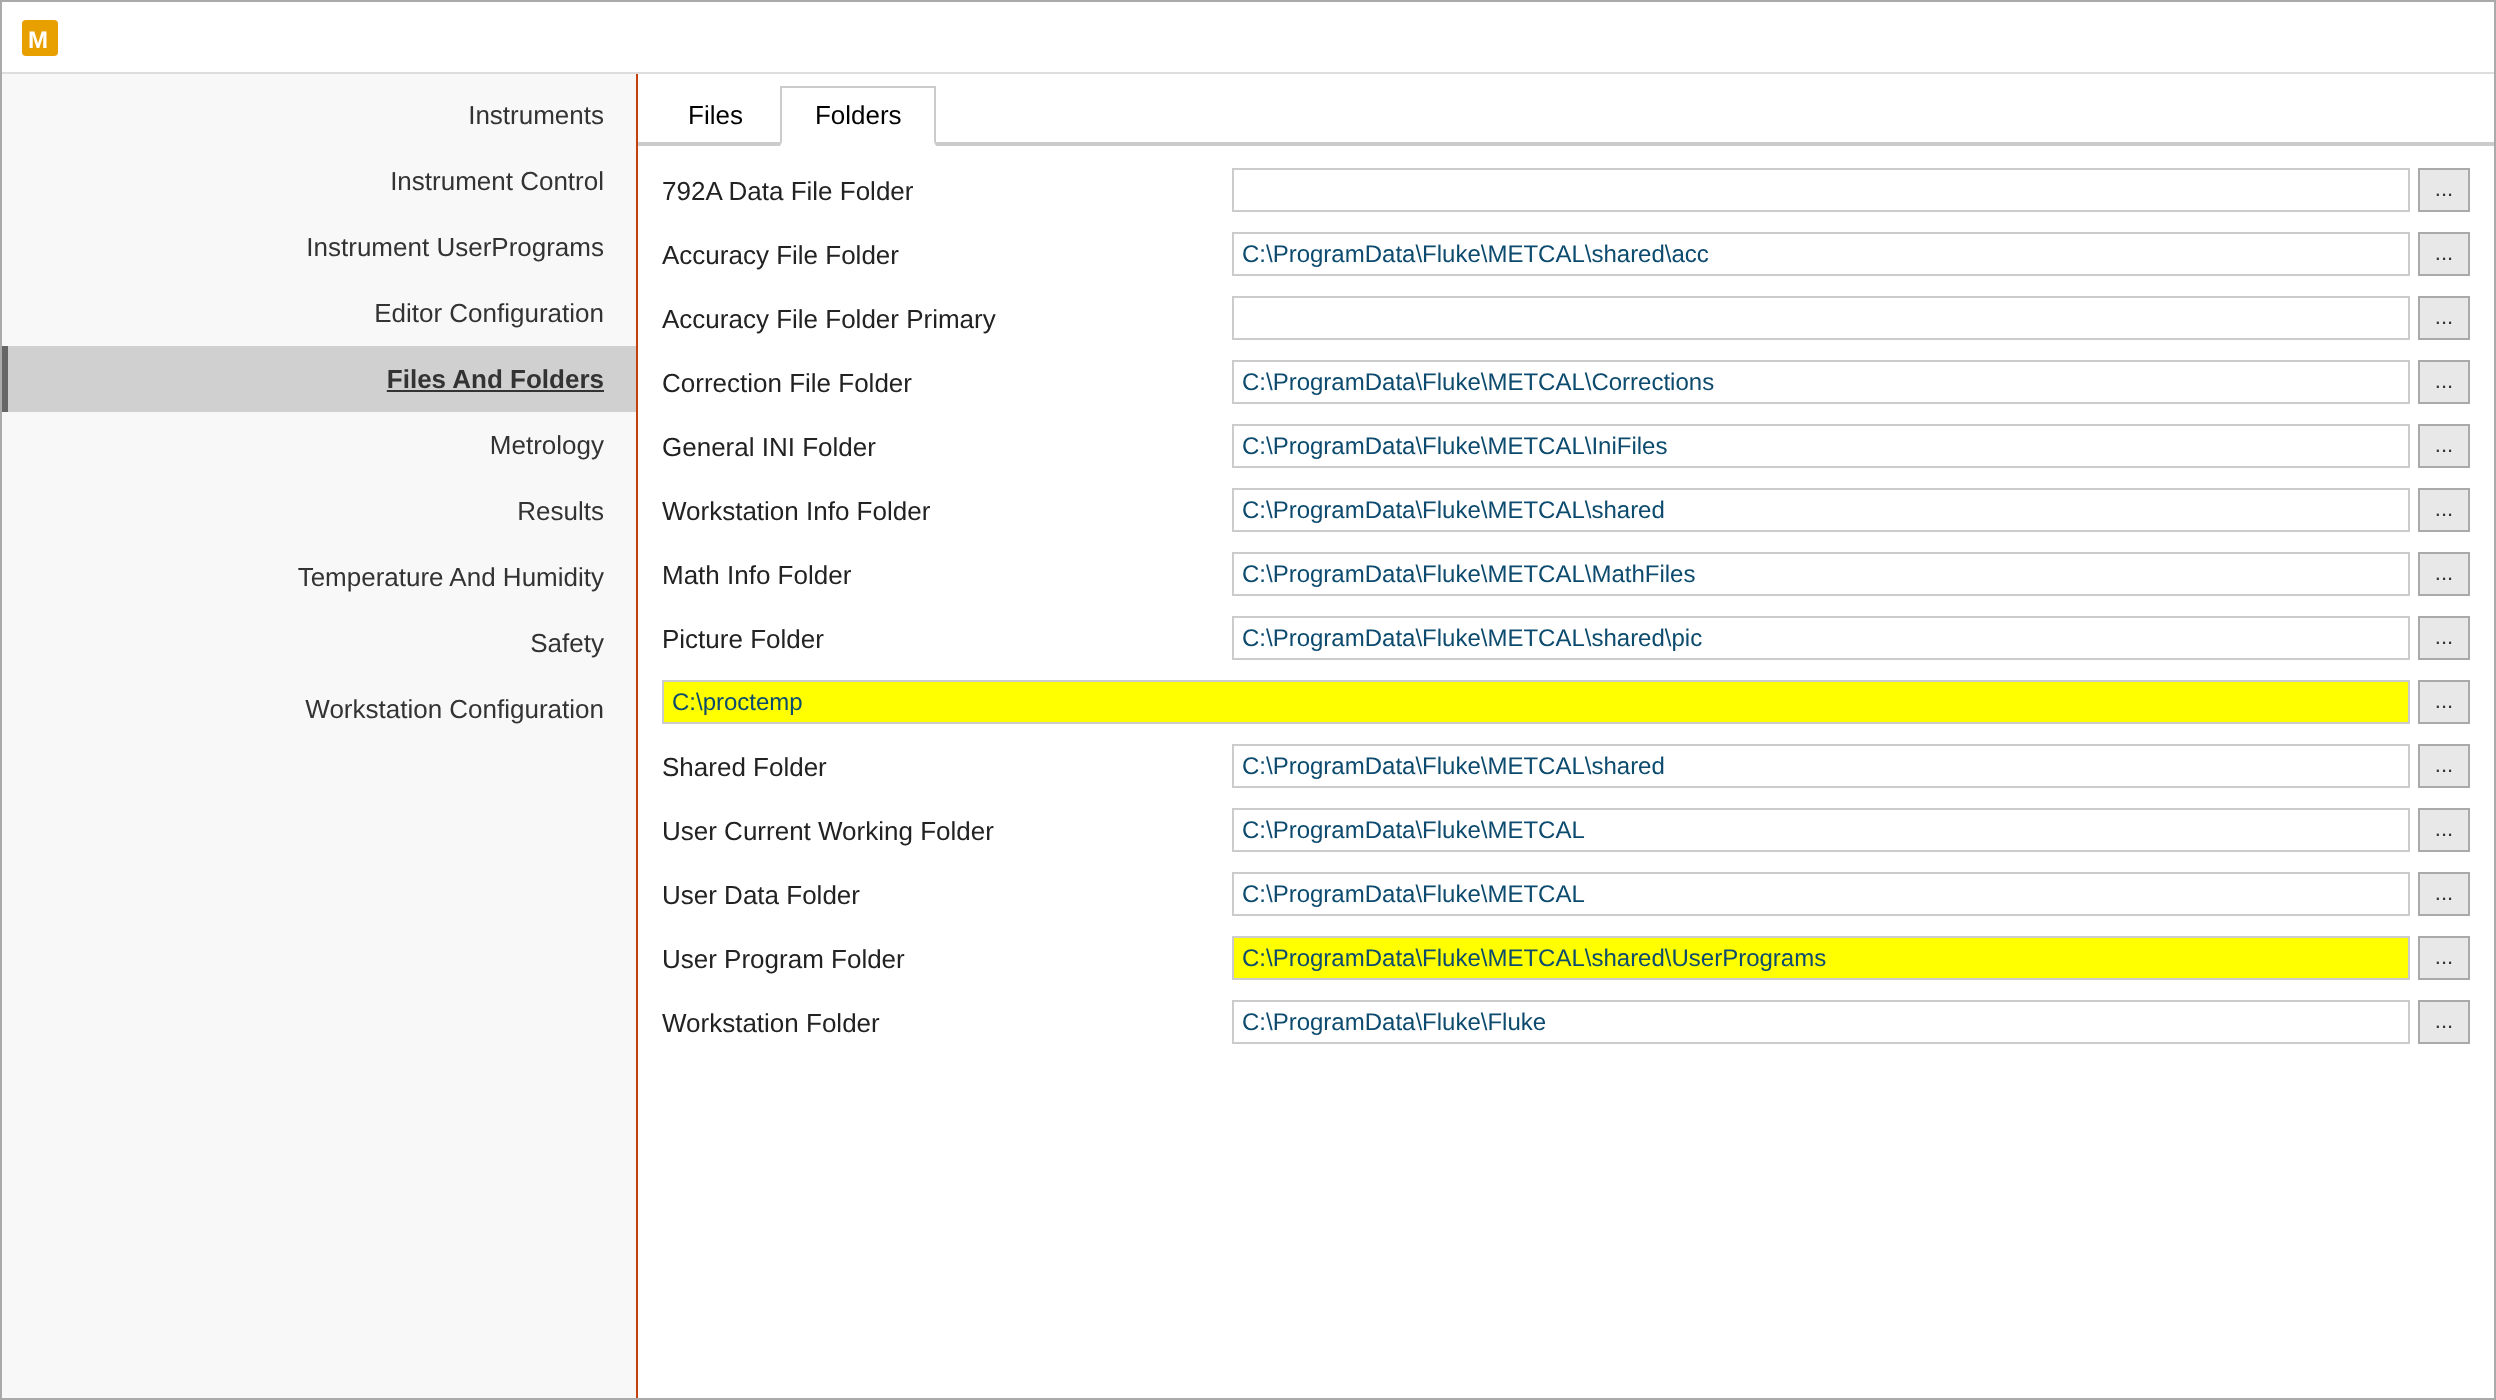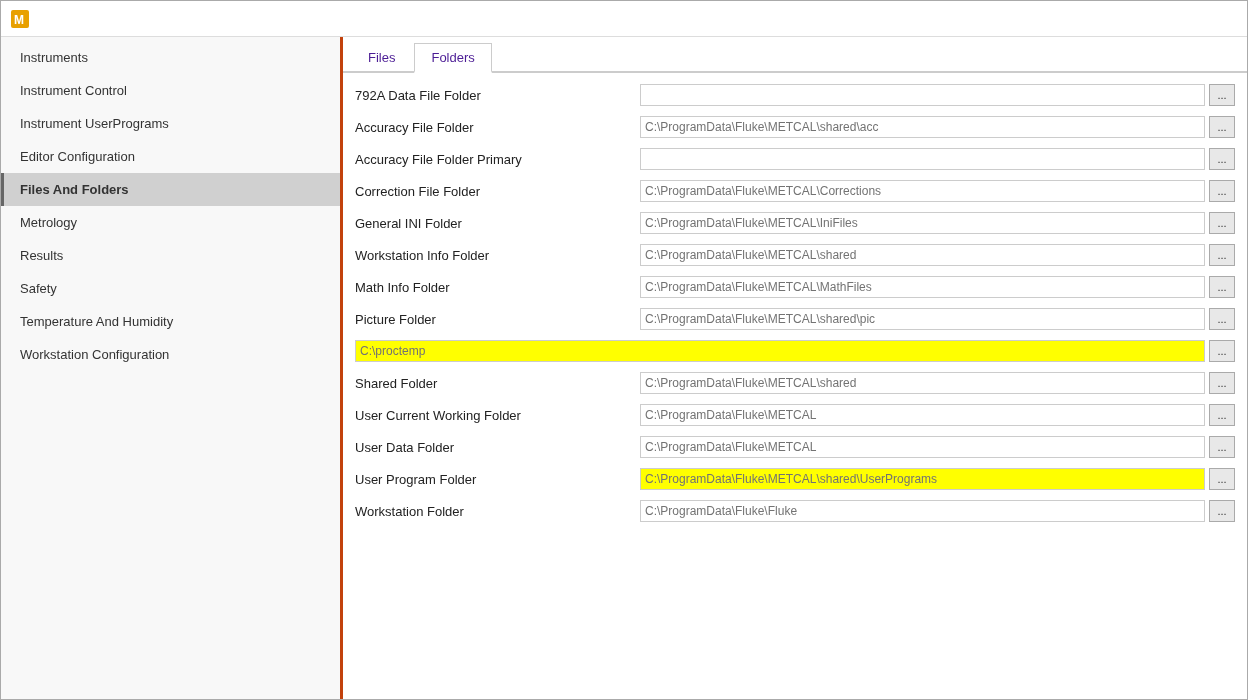--- a/index.html
+++ b/index.html
@@ -51,56 +51,58 @@
       color: #666;
       cursor: pointer;
       padding: 2px 6px;
     }
     .content-area {
       display: flex;
       flex: 1;
       overflow: hidden;
     }
     .sidebar {
-      width: 342px;
+      width: 318px;
       background: #f8f8f8;
-      border-right: 3px solid #c2410c;
+      border-right: 1px solid #c2410c;
       overflow-y: auto;
       padding-top: 4px;
+      text-align: right;
     }
     .sidebar-item {
       padding: 9px 16px;
       cursor: pointer;
       color: #333;
       font-size: 13px;
       border-left: 3px solid transparent;
     }
     .sidebar-item.active {
       background: #d0d0d0;
       font-weight: bold;
       border-left: 3px solid #666;
+      text-decoration: underline;
     }
     .main-content {
       flex: 1;
       display: flex;
       flex-direction: column;
       overflow: hidden;
     }
     .tabs {
       display: flex;
       border-bottom: 2px solid #ccc;
       padding: 0 8px;
       padding-top: 6px;
       gap: 0;
     }
     .tab {
       padding: 6px 16px;
       cursor: pointer;
       font-size: 13px;
-      color: #4c1d95;
+      color: #000000;
       border: 1px solid transparent;
       border-bottom: none;
       margin-right: 2px;
       background: transparent;
     }
     .tab.active {
       background: #fff;
       border: 1px solid #ccc;
       border-bottom: 2px solid #fff;
       margin-bottom: -2px;
@@ -132,21 +134,21 @@
       align-items: center;
       gap: 4px;
     }
     .folder-input {
       flex: 1;
       height: 22px;
       border: 1px solid #ccc;
       background: #fff;
       padding: 2px 4px;
       font-size: 12px;
-      color: #737373;
+      color: #0c4a6e;
       outline: none;
     }
     .folder-input.highlighted {
       background: #ffff00;
     }
     .browse-btn {
       width: 26px;
       height: 22px;
       border: 1px solid #aaa;
       background: #e8e8e8;
@@ -175,22 +177,22 @@
 
   <div class="content-area">
     <div class="sidebar">
     <div class="sidebar-item">Instruments</div>
         <div class="sidebar-item">Instrument Control</div>
         <div class="sidebar-item">Instrument UserPrograms</div>
         <div class="sidebar-item">Editor Configuration</div>
         <div class="sidebar-item active">Files And Folders</div>
         <div class="sidebar-item">Metrology</div>
         <div class="sidebar-item">Results</div>
+        <div class="sidebar-item">Temperature And Humidity</div>
         <div class="sidebar-item">Safety</div>
-        <div class="sidebar-item">Temperature And Humidity</div>
         <div class="sidebar-item">Workstation Configuration</div>
       </div>
 
     <div class="main-content">
       <div class="tabs">
       <div class="tab">Files</div>
           <div class="tab active">Folders</div>
         </div>
       <div class="folders-area">
       <div class="folder-row">

